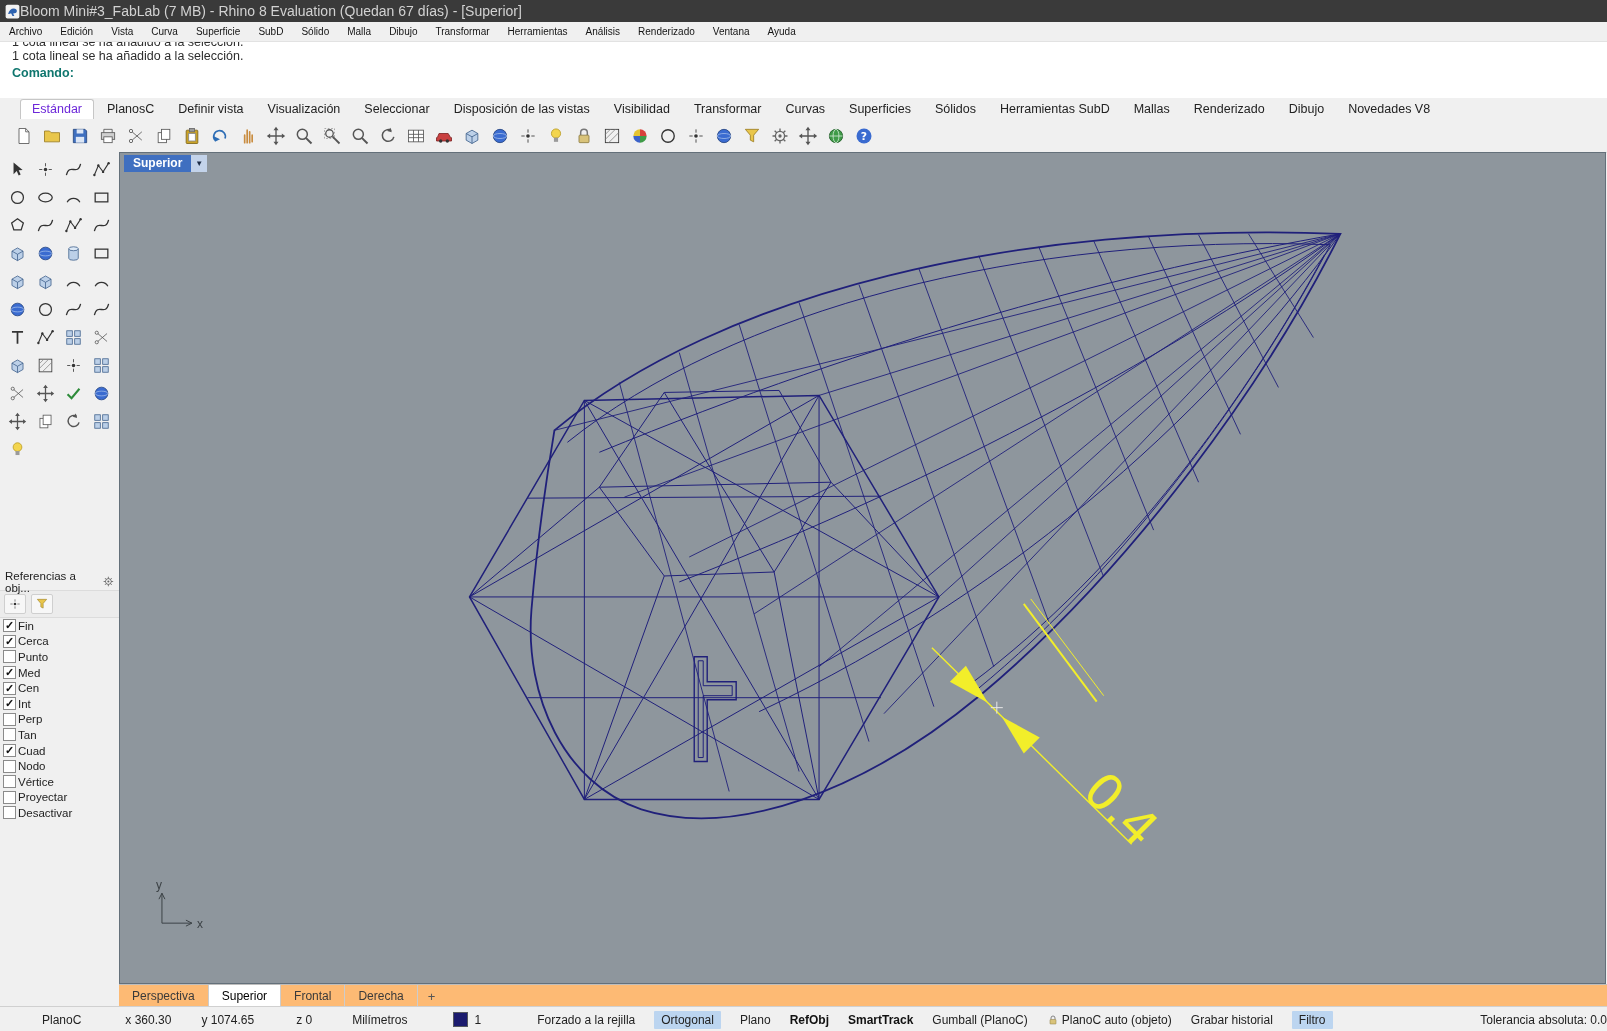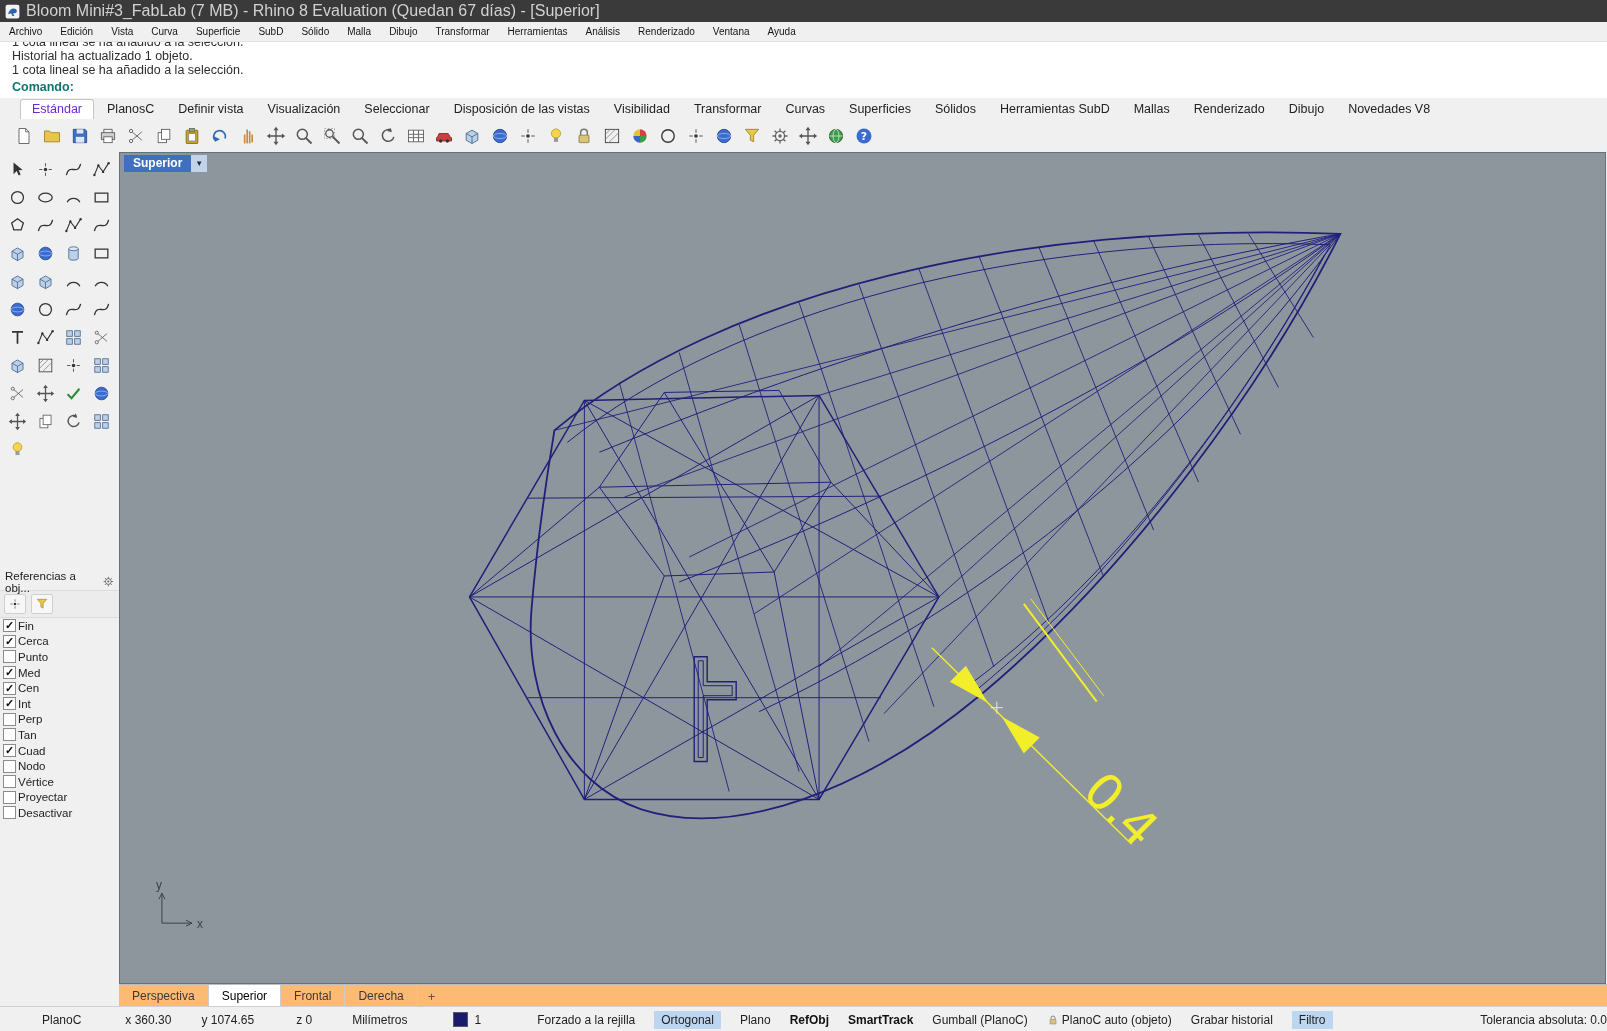--- a/index.html
+++ b/index.html
@@ -3,21 +3,21 @@
 <meta charset="utf-8">
 <style>
   html,body{margin:0;padding:0}
   body{
     width:1607px;height:1031px;position:relative;overflow:hidden;
     font-family:"Liberation Sans",sans-serif;background:#f0f0f0;color:#1b1b1b;
     -webkit-font-smoothing:antialiased;
   }
   
   .titlebar{position:absolute;top:0;left:0;right:0;height:22px;background:#3a3a3a;
-    color:#d2d2d2;font-size:16px;display:flex;align-items:center;gap:6px;padding-left:5px}
+    color:#d2d2d2;font-size:14px;display:flex;align-items:center;padding-left:5px}
   .titlebar .applogo{width:15px;height:15px;flex:0 0 auto}
   
   .menubar{position:absolute;top:22px;left:0;right:0;height:19px;background:#f0f0f0;
     display:flex;align-items:center;font-size:10px;color:#141414;border-bottom:1px solid #e2e2e2}
   .menu-item{padding:1px 9px;cursor:default}
   
   .cmdarea{position:absolute;top:42px;left:0;right:0;height:56px;background:#ffffff;
     font-size:12.5px;color:#2d2d2d;overflow:hidden;border-bottom:2px solid #c2410c;padding-left:12px}
   .cmdarea .hline{line-height:14px;white-space:nowrap}
   .cmdarea .hline:first-child{margin-top:-7px}
@@ -269,21 +269,20 @@
     <span class="menu-item">Herramientas</span>
     <span class="menu-item">Análisis</span>
     <span class="menu-item">Renderizado</span>
     <span class="menu-item">Ventana</span>
     <span class="menu-item">Ayuda</span>
   </div>
 
 <div class="cmdarea">
   <div id="cmdhistory">
       <div class="hline">1 cota lineal se ha añadido a la selección.</div>
-      <div class="hline">Historial ha actualizado 1 objeto.</div>
       <div class="hline">1 cota lineal se ha añadido a la selección.</div>
     </div>
   <div class="prompt">Comando:</div>
 </div>
 
 <div class="ribbontabs" id="ribbontabs">
     <span class="rtab active">Estándar</span>
     <span class="rtab">PlanosC</span>
     <span class="rtab">Definir vista</span>
     <span class="rtab">Visualización</span>

